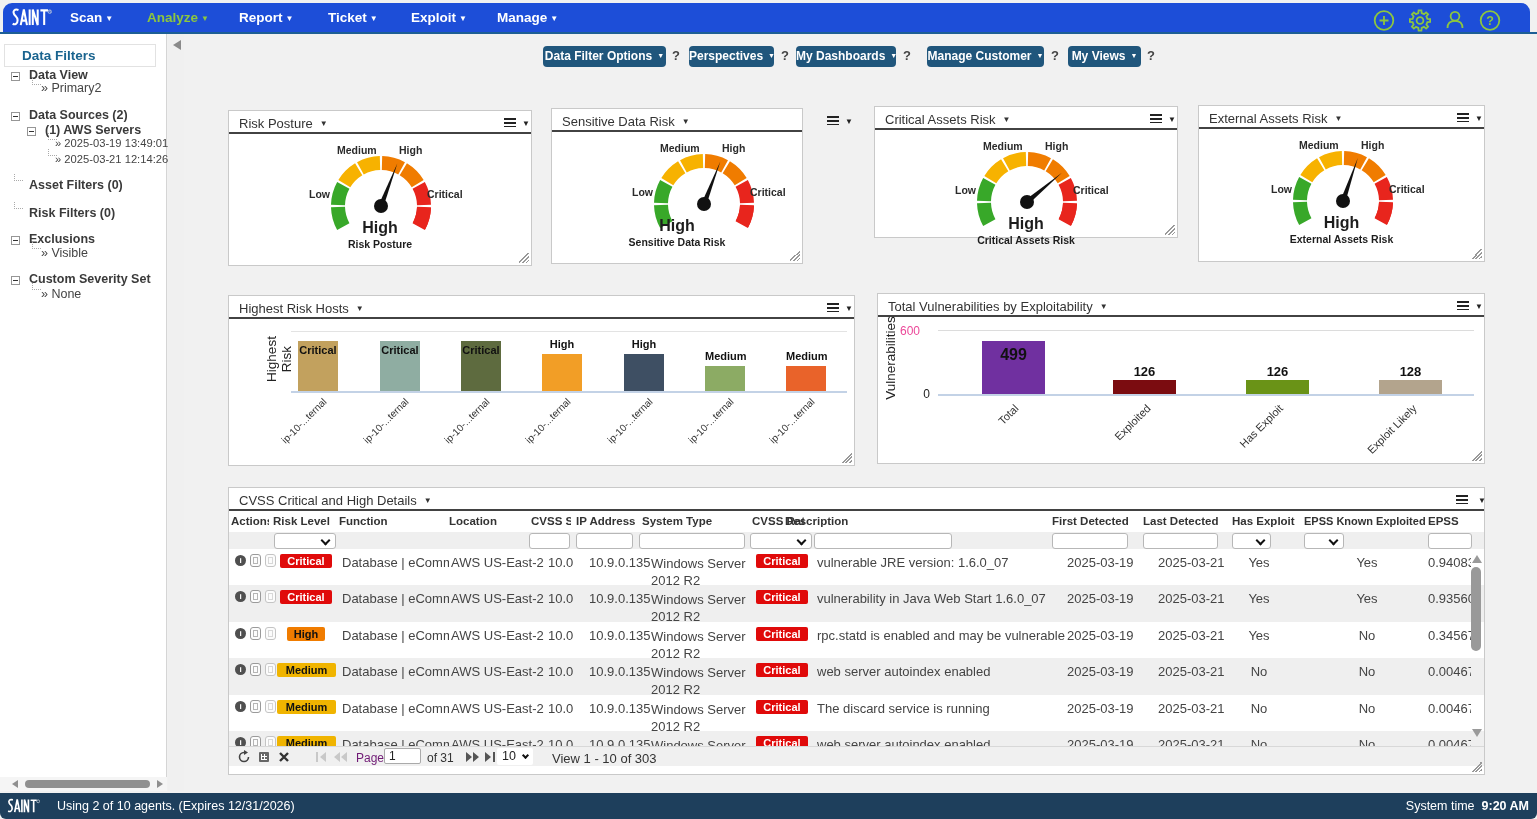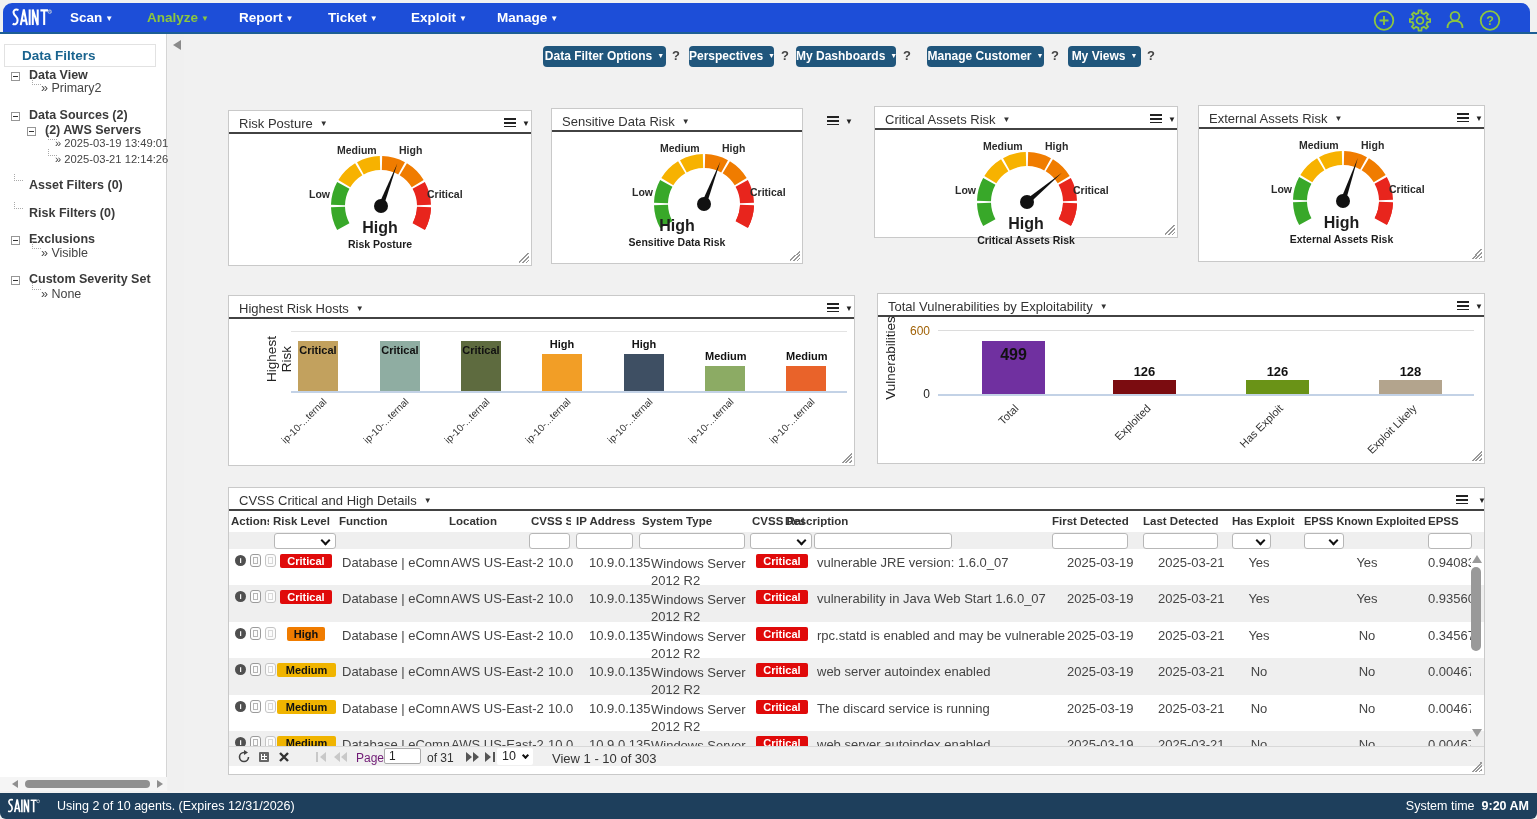--- a/index.html
+++ b/index.html
@@ -79,21 +79,21 @@
 <div id="sidebar">
  <div style="position:absolute;left:4px;top:10px;width:152px;height:23px;border:1px solid #e2e2e2;background:#fff"></div>
  <div style="position:absolute;left:22px;top:14px;font-size:13.5px;font-weight:bold;color:#1a648f">Data Filters</div>
  <div class="tbox" style="left:11px;top:38px"></div>
  <div class="tlabel" style="left:29px;top:34px">Data View</div>
  <div class="lcon" style="left:32px;top:44px"></div>
  <div class="tleaf" style="left:41px;top:47px">» Primary2</div>
  <div class="tbox" style="left:11px;top:78px"></div>
  <div class="tlabel" style="left:29px;top:74px">Data Sources (2)</div>
  <div class="tbox" style="left:27px;top:93px"></div>
- <div class="tlabel" style="left:45px;top:89px">(2) AWS Servers</div>
+ <div class="tlabel" style="left:45px;top:89px">(1) AWS Servers</div>
  <div class="lcon" style="left:48px;top:99px"></div>
  <div class="tleaf" style="left:55px;top:103px;font-size:11.2px">» 2025-03-19 13:49:01</div>
  <div class="lcon" style="left:48px;top:115px"></div>
  <div class="tleaf" style="left:55px;top:119px;font-size:11.2px">» 2025-03-21 12:14:26</div>
  <div class="lcon" style="left:14px;top:140px"></div>
  <div class="tlabel" style="left:29px;top:144px">Asset Filters (0)</div>
  <div class="lcon" style="left:14px;top:168px"></div>
  <div class="tlabel" style="left:29px;top:172px">Risk Filters (0)</div>
  <div class="tbox" style="left:11px;top:202px"></div>
  <div class="tlabel" style="left:29px;top:198px">Exclusions</div>
@@ -294,21 +294,21 @@
  <div class="whead">
       <span class="wtitle">Total Vulnerabilities by Exploitability<span class="car">▼</span></span>
       <div class="wmenu" style="left:579px">
         <i></i>
         <i></i>
         <i></i>
       </div>
       <span class="wcar" style="left:597px">▼</span>
     </div>
  <div style="position:absolute;left:-35px;top:49px;width:110px;height:30px;transform:rotate(-90deg);font-size:13.5px;color:#222;text-align:center">Vulnerabilities</div>
- <div style="position:absolute;left:22px;top:30px;width:30px;text-align:right;font-size:12px;color:#a16207">600</div>
+ <div style="position:absolute;left:22px;top:30px;width:30px;font-size:12px;color:#ec4899">600</div>
  <div style="position:absolute;left:22px;top:93px;width:30px;text-align:right;font-size:12px;color:#222">0</div>
  <div style="position:absolute;left:60px;top:36px;width:536px;height:1px;background:#dcdcdc"></div>
  <div style="position:absolute;left:60px;top:100px;width:536px;height:2px;background:#c3d2e6"></div>
  <div class="bar" style="left:104px;top:47px;width:63px;height:53px;background:#7030a0"></div>
  <div class="bar" style="left:235px;top:86px;width:63px;height:14px;background:#7b0c10"></div>
  <div class="bar" style="left:368px;top:86px;width:63px;height:14px;background:#6a9317"></div>
  <div class="bar" style="left:501px;top:86px;width:63px;height:14px;background:#b3a48d"></div>
  <div class="blab" style="left:104px;width:63px;top:52px;font-size:16px">499</div>
  <div class="blab" style="left:235px;width:63px;top:70px;font-size:13px">126</div>
  <div class="blab" style="left:368px;width:63px;top:70px;font-size:13px">126</div>

